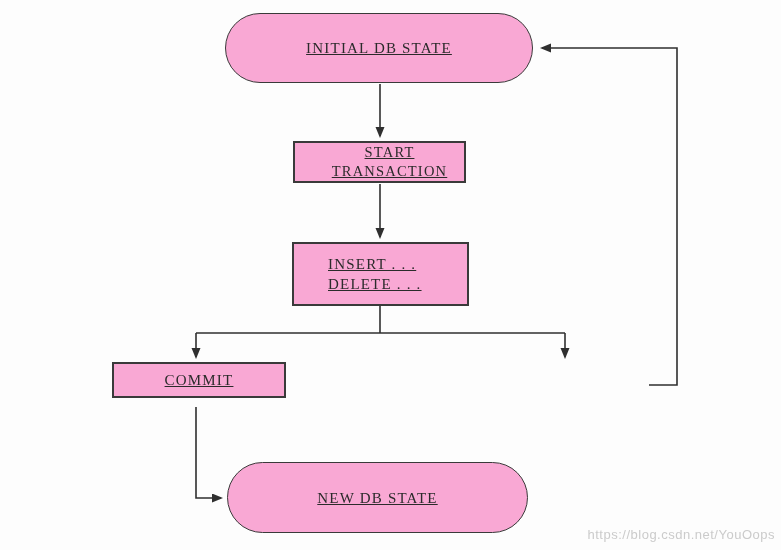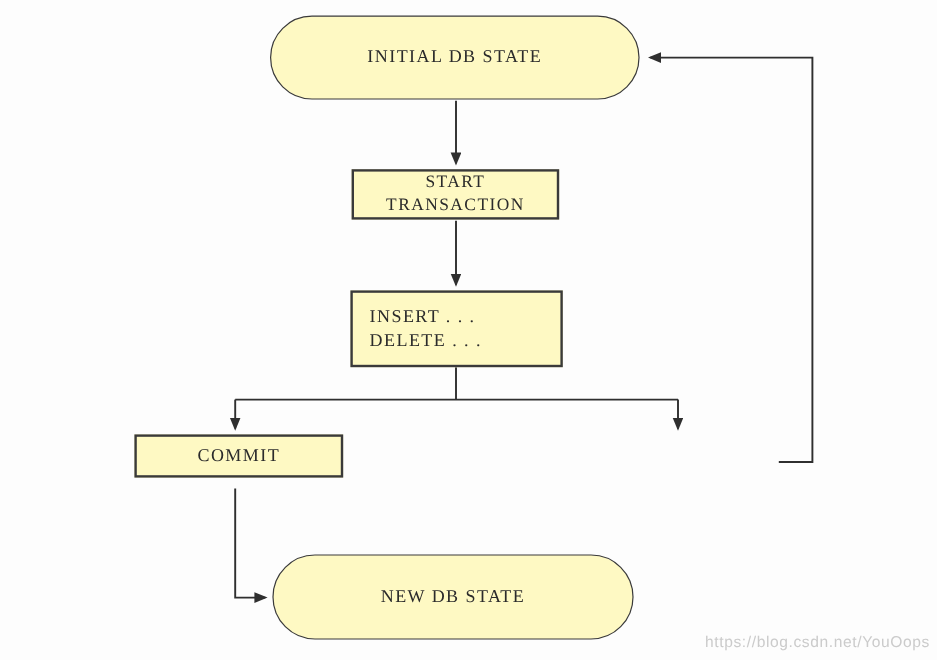--- a/index.html
+++ b/index.html
@@ -18,43 +18,44 @@
   .connectors {
     position: absolute;
     left: 0;
     top: 0;
     width: 781px;
     height: 550px;
   }
   .node {
     position: absolute;
     box-sizing: border-box;
-    background: #fef9c3;
+    background: #f9a8d4;
     border: 2px solid #3a3a3a;
     color: #2b2b2b;
     display: flex;
     align-items: center;
     justify-content: center;
     text-align: center;
     font-size: 15px;
     letter-spacing: 1.2px;
     line-height: 20px;
+    text-decoration: underline;
   }
   .oval {
     border-radius: 36px;
     border-width: 1.6px;
   }
   .node-initial   { left: 225px; top: 13px;  width: 308px; height: 70px; }
   .node-start     { left: 293px; top: 141px; width: 173px; height: 42px; font-size: 14.5px; line-height: 19px; }
   .node-ops       { left: 292px; top: 242px; width: 177px; height: 64px; justify-content: flex-start; padding-left: 14px; text-align: left; }
   .node-commit    { left: 112px; top: 362px; width: 174px; height: 36px; }
   .node-rollback  { left: 478px; top: 362px; width: 170px; height: 44px; }
   .node-new       { left: 227px; top: 462px; width: 301px; height: 71px; }
   .ops-lines { display: block; }
-  .ops-lines span { display: block; }
+  .ops-lines span { display: block; margin-left: 20px; }
   .watermark {
     position: absolute;
     right: 6px;
     bottom: 8px;
     font-family: "Liberation Sans", sans-serif;
     font-size: 13px;
     color: #cbcbcb;
     letter-spacing: 0.5px;
   }
 </style>

